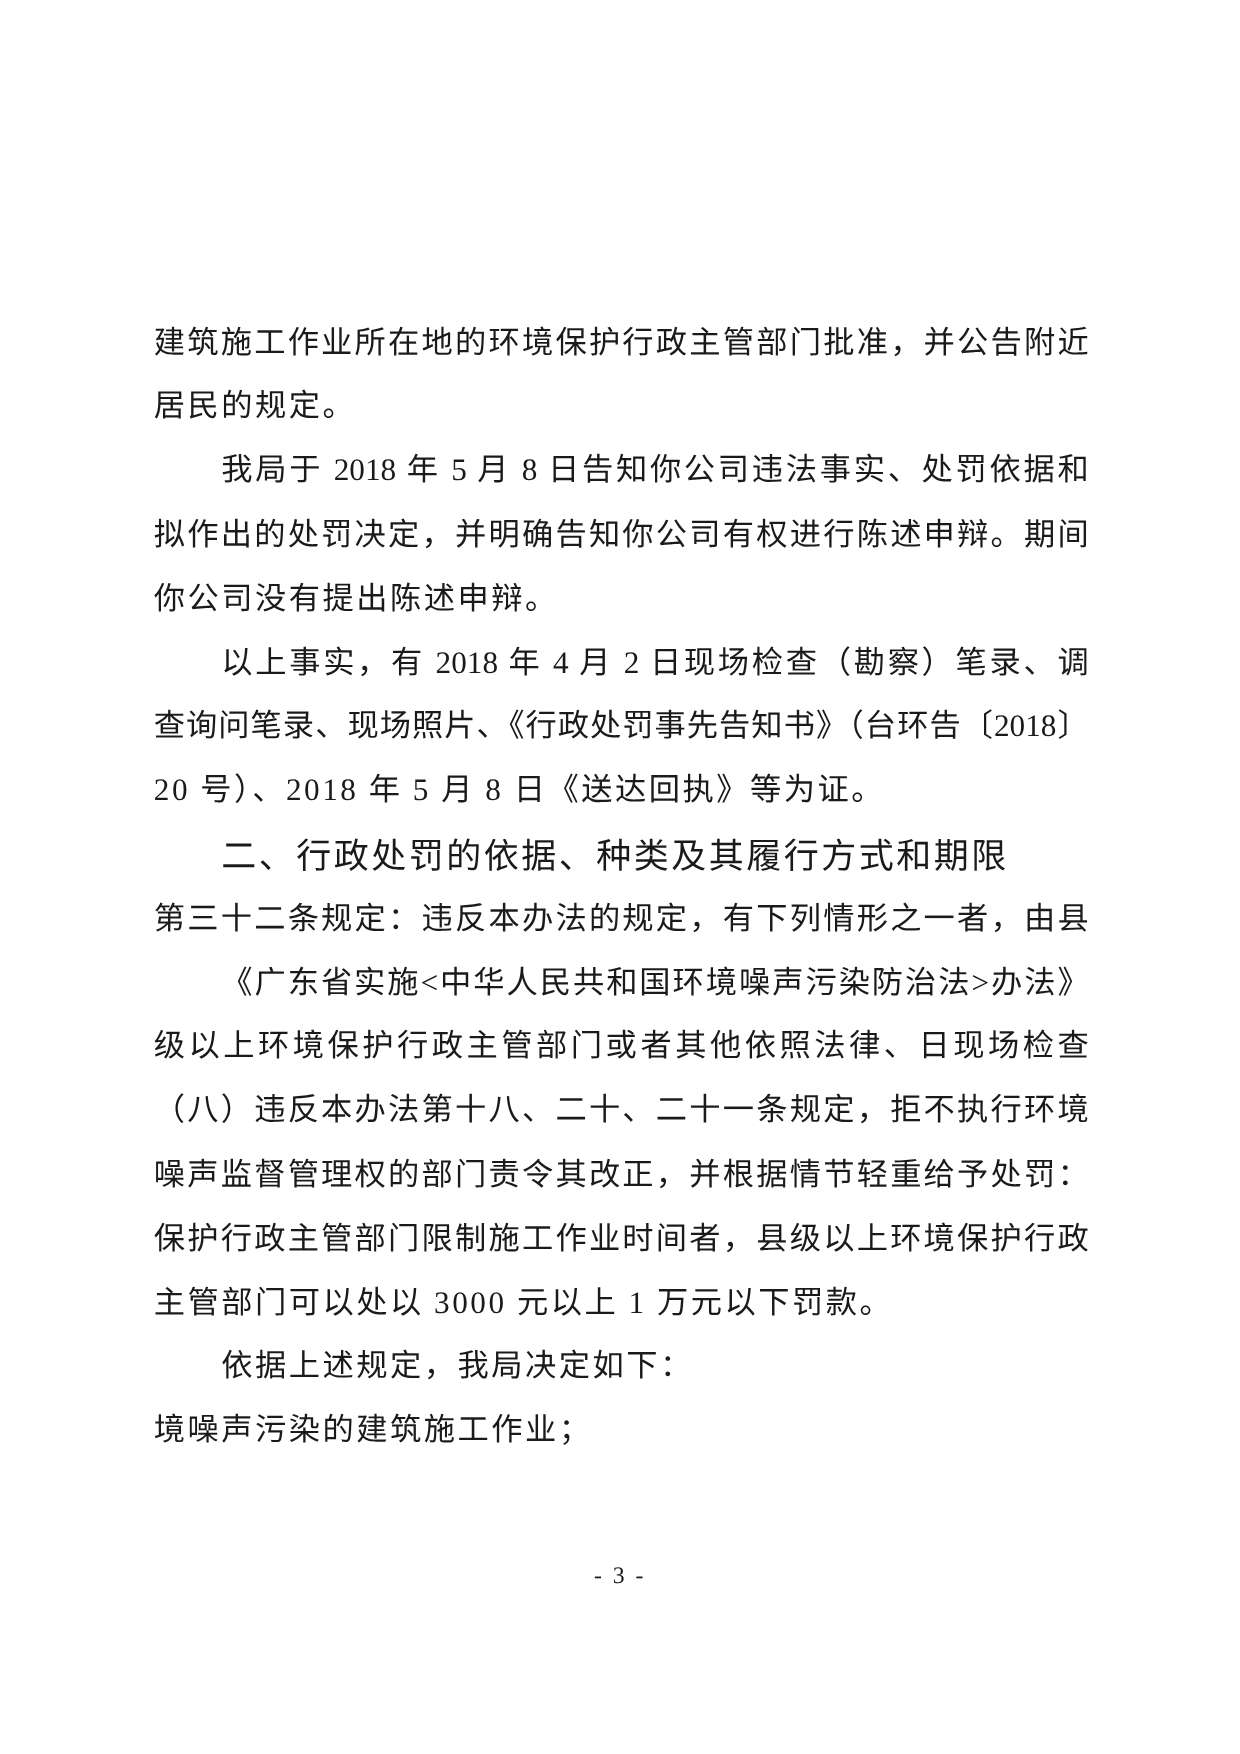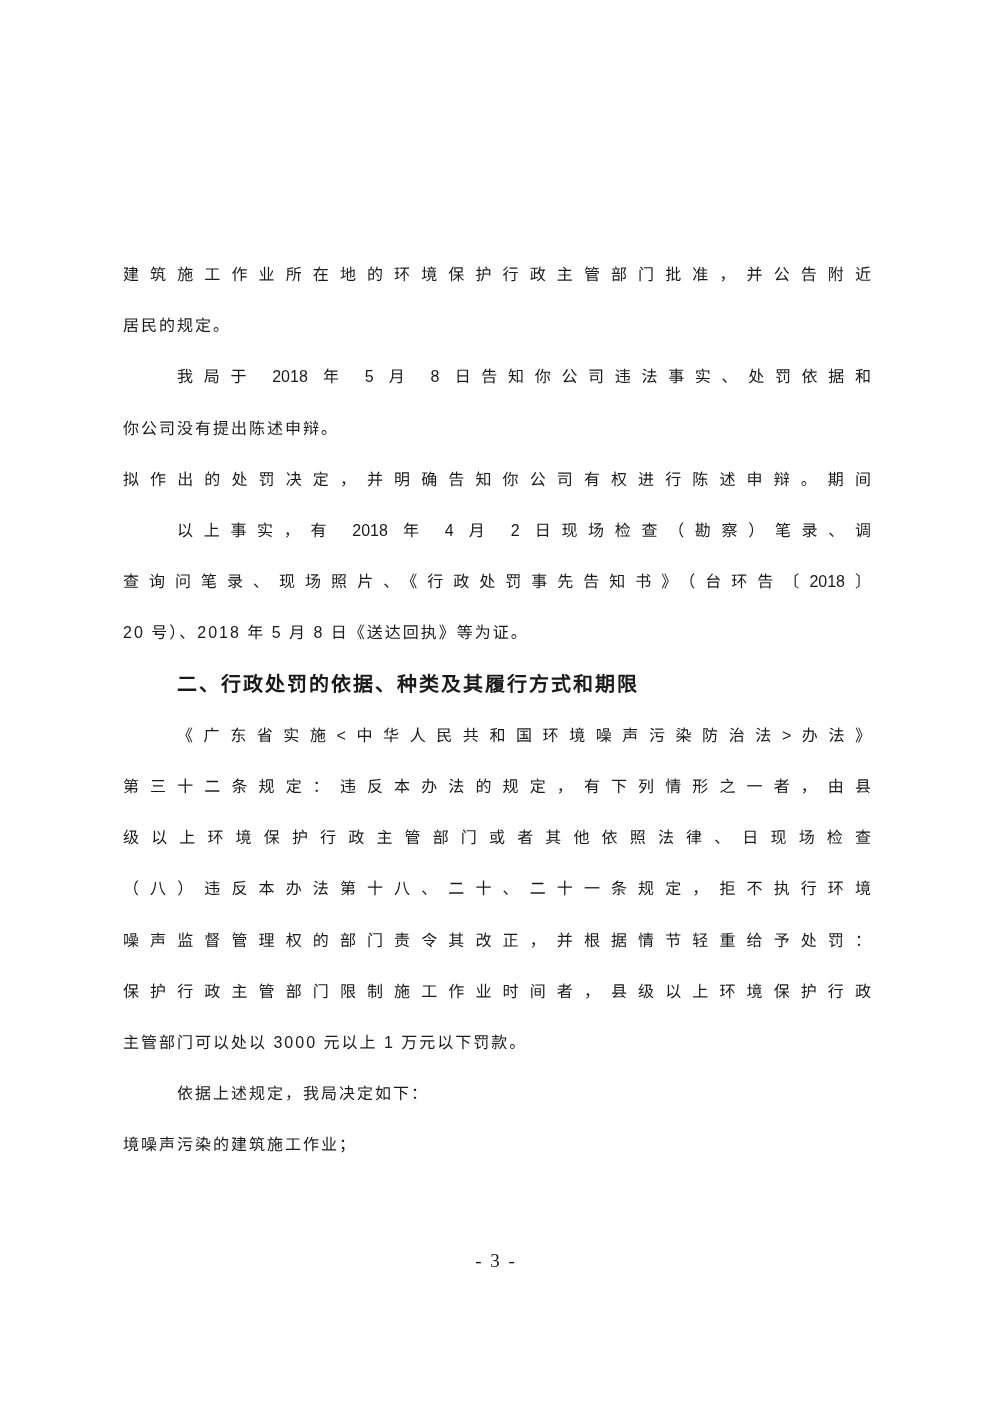--- a/index.html
+++ b/index.html
@@ -17,42 +17,42 @@
   }
   .text-block {
     position: absolute;
     top: 249px;
     left: 123px;
     width: 748px;
   }
   .line {
     margin: 0;
     padding: 0;
-    font-family: Liberation Sans, sans-serif;
-    font-size: 16px;
+    font-family: Liberation Serif, serif;
+    font-size: 25px;
     line-height: 51.2px;
     color: #1a1a1a;
   }
   
   .line.j {
     text-align: justify;
     text-align-last: justify;
   }
   
   .line:not(.j) {
     letter-spacing: 2px;
     text-align: left;
   }
   .ind {
     text-indent: 54px;
   }
   .heading {
     font-family: "Liberation Sans", "DejaVu Sans", sans-serif;
-    font-weight: 700;
-    font-size: 20px;
+    font-weight: 400;
+    font-size: 28px;
     letter-spacing: 2px;
   }
   .page-footer {
     position: absolute;
     top: 1250px;
     left: 0;
     width: 992px;
     text-align: center;
   }
   .page-number {
@@ -64,28 +64,28 @@
 </style>
 </head>
 <body>
 
 <div class="page">
 
   <main class="text-block">
     <p class="line j">建筑施工作业所在地的环境保护行政主管部门批准，并公告附近</p>
     <p class="line">居民的规定。</p>
     <p class="line j ind">我局于 2018 年 5 月 8 日告知你公司违法事实、处罚依据和</p>
+    <p class="line j">拟作出的处罚决定，并明确告知你公司有权进行陈述申辩。期间</p>
     <p class="line">你公司没有提出陈述申辩。</p>
-    <p class="line j">拟作出的处罚决定，并明确告知你公司有权进行陈述申辩。期间</p>
     <p class="line j ind">以上事实，有 2018 年 4 月 2 日现场检查（勘察）笔录、调</p>
     <p class="line j">查询问笔录、现场照片、《行政处罚事先告知书》（台环告〔2018〕</p>
     <p class="line">20 号）、2018 年 5 月 8 日《送达回执》等为证。</p>
     <h2 class="line heading ind">二、行政处罚的依据、种类及其履行方式和期限</h2>
+    <p class="line j">第三十二条规定：违反本办法的规定，有下列情形之一者，由县</p>
     <p class="line j ind">《广东省实施&lt;中华人民共和国环境噪声污染防治法&gt;办法》</p>
-    <p class="line j">第三十二条规定：违反本办法的规定，有下列情形之一者，由县</p>
     <p class="line j">级以上环境保护行政主管部门或者其他依照法律、日现场检查</p>
     <p class="line j">（八）违反本办法第十八、二十、二十一条规定，拒不执行环境</p>
     <p class="line j">噪声监督管理权的部门责令其改正，并根据情节轻重给予处罚：</p>
     <p class="line j">保护行政主管部门限制施工作业时间者，县级以上环境保护行政</p>
     <p class="line">主管部门可以处以 3000 元以上 1 万元以下罚款。</p>
     <p class="line ind">依据上述规定，我局决定如下：</p>
     <p class="line">境噪声污染的建筑施工作业；</p>
   </main>
 
   <footer class="page-footer">

